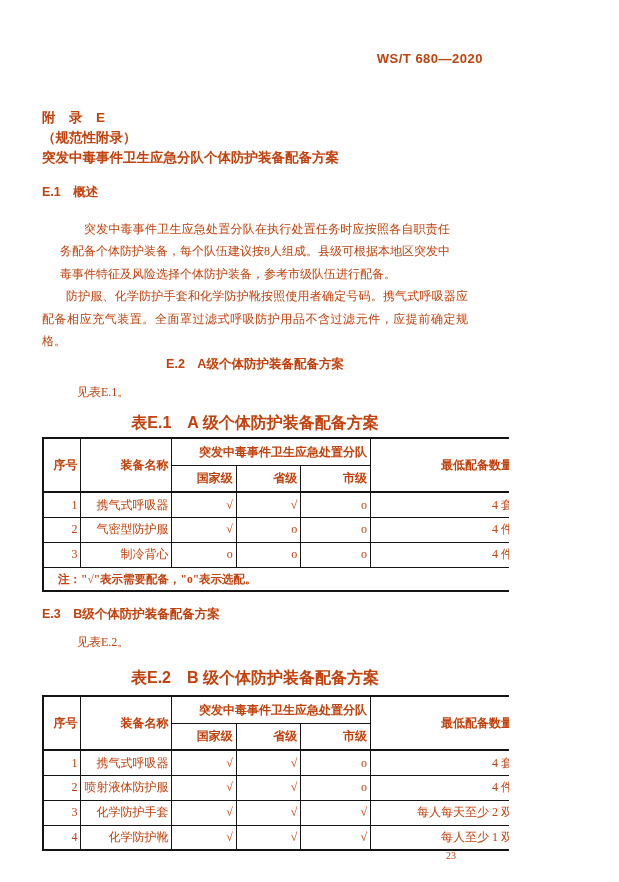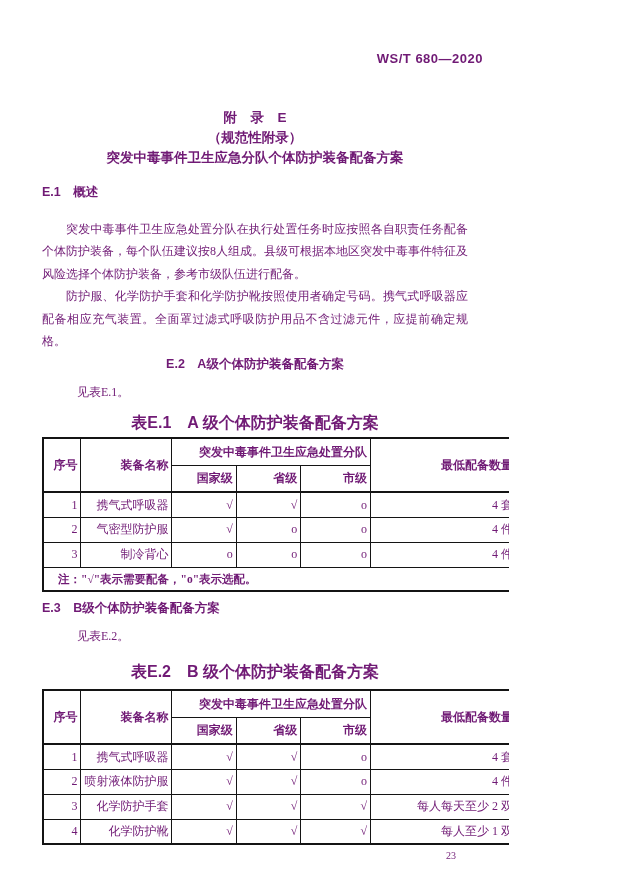--- a/index.html
+++ b/index.html
@@ -1,44 +1,44 @@
 <!DOCTYPE html>
 <html><head>
 <meta charset="utf-8">
 <style>
   * { box-sizing: border-box; }
   html, body { margin: 0; padding: 0; background: #ffffff; }
   .page {
     position: relative;
     width: 509px; height: 882px;
-    background: #fff; color: #701a75;
+    background: #fff; color: #c2410c;
     font-family: "Liberation Serif", "DejaVu Serif", serif;
     font-size: 12px;
     padding: 0 41px 0 42px;
     overflow: hidden;
   }
   .std-code {
     position: absolute; top: 51px; right: 26px;
     font-family: "Liberation Sans", "DejaVu Sans", sans-serif;
     font-weight: bold; font-size: 13px; letter-spacing: 0.5px;
   }
-  .title-block { padding-top: 108px; text-align: center; }
+  .title-block { padding-top: 108px; }
   .title-line {
     font-family: "Liberation Sans", "DejaVu Sans", sans-serif;
     font-weight: bold; font-size: 13.5px; line-height: 20px;
   }
   h2.sec {
     font-family: "Liberation Sans", "DejaVu Sans", sans-serif;
     font-weight: bold; font-size: 12.5px; line-height: 17px; margin: 0;
   }
   h2.sec-e1 { margin-top: 16px; }
   h2.sec-e2 { margin-top: 4px; text-align: center; }
-  h2.sec-e3 { margin-top: 8px; }
+  h2.sec-e3 { margin-top: 14px; }
   p.body-para {
-    margin: 17px 0 0; line-height: 22.4px;
+    margin: 17px 18px 0; line-height: 22.4px;
     text-indent: 24px; text-align: justify;
   }
   p.body-para.cont { margin: 0; }
   p.intro { margin: 8px 0 0; line-height: 22px; text-indent: 35px; }
   p.intro.intro-2 { }
   .caption {
     margin: 11px 0 0; text-align: center;
     font-family: "Liberation Sans", "DejaVu Sans", sans-serif;
     font-weight: bold; font-size: 16px; line-height: 17px;
   }

